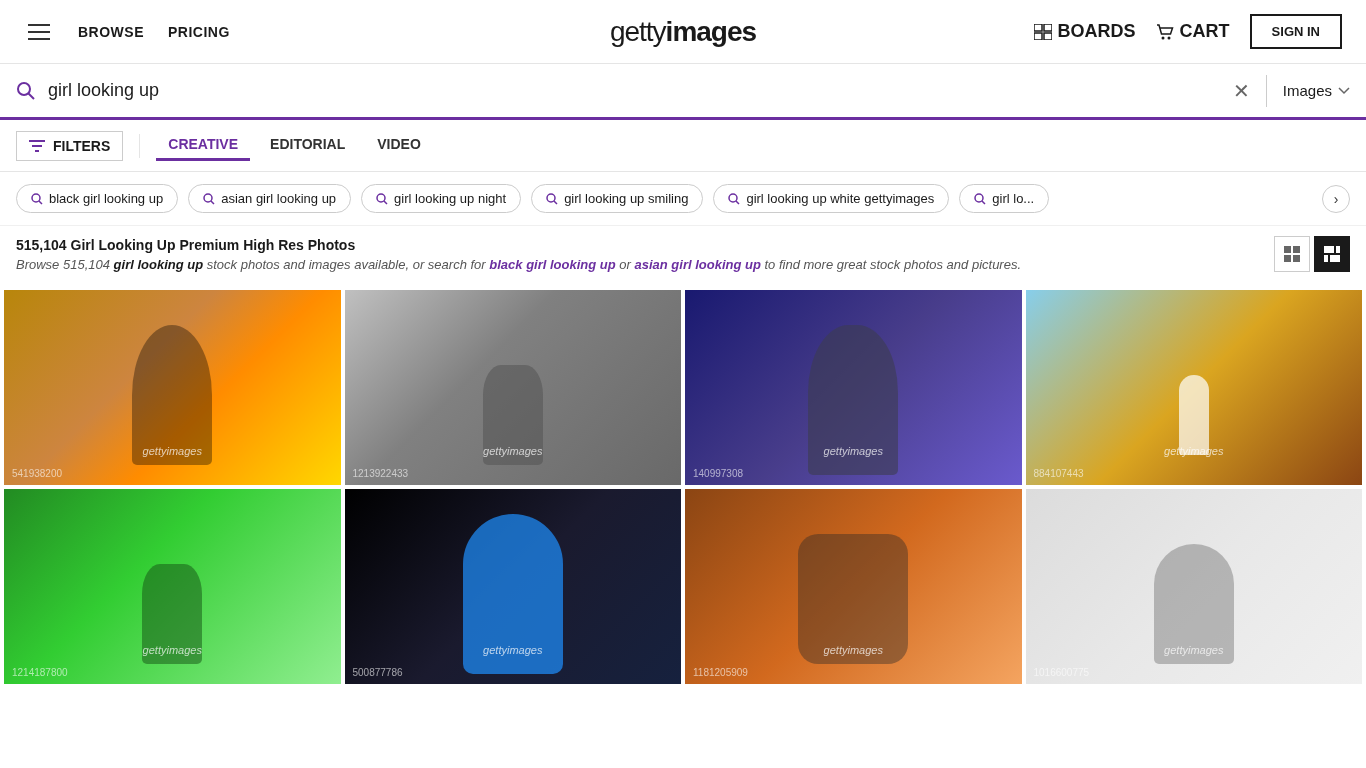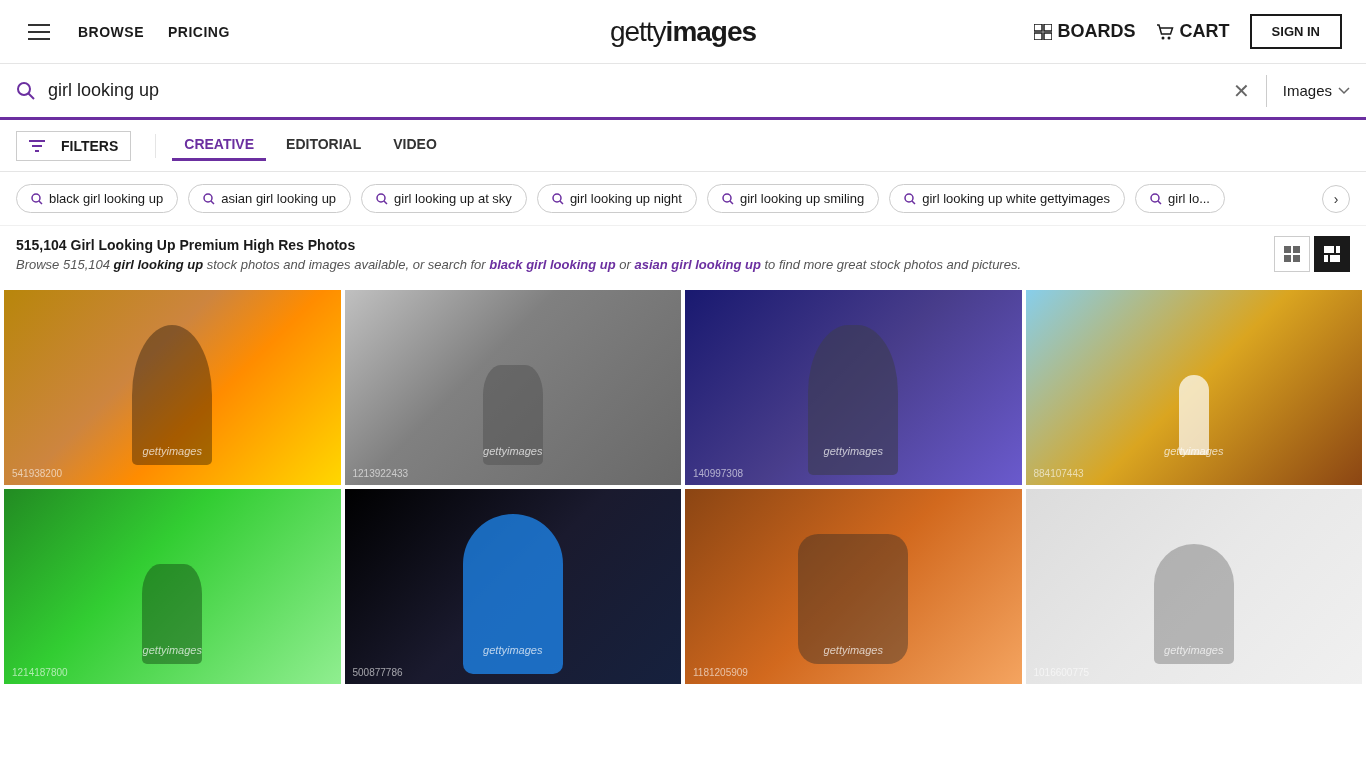--- a/index.html
+++ b/index.html
@@ -125,30 +125,29 @@
       display: flex;
       align-items: center;
       border-bottom: 1px solid #e5e5e5;
       padding: 0 16px;
       height: 52px;
       gap: 8px;
     }
     .filter-icon-btn {
       display: flex;
       align-items: center;
-      gap: 16px;
+      gap: 8px;
       padding: 6px 12px;
       border: 1px solid #ccc;
       border-radius: 0;
       cursor: pointer;
       font-size: 14px;
       font-weight: 600;
       color: #1a1a1a;
       background: #fff;
-      margin-right: 8px;
     }
     .filter-separator {
       width: 1px;
       height: 24px;
       background: #e5e5e5;
       margin: 0 8px;
     }
     .filter-tab {
       padding: 6px 12px;
       font-size: 14px;
@@ -438,27 +437,20 @@
       <circle cx="5" cy="5" r="4" fill="none" stroke="#6b2fa0" stroke-width="1.5"></circle>
       <line x1="8" y1="8" x2="11" y2="11" stroke="#6b2fa0" stroke-width="1.5"></line>
     </svg>
     <span>asian girl looking up</span>
   </div>
   <div class="suggestion-chip">
     <svg class="chip-search-icon" width="12" height="12" viewBox="0 0 12 12">
       <circle cx="5" cy="5" r="4" fill="none" stroke="#6b2fa0" stroke-width="1.5"></circle>
       <line x1="8" y1="8" x2="11" y2="11" stroke="#6b2fa0" stroke-width="1.5"></line>
     </svg>
-    <span>girl looking up at sky</span>
-  </div>
-  <div class="suggestion-chip">
-    <svg class="chip-search-icon" width="12" height="12" viewBox="0 0 12 12">
-      <circle cx="5" cy="5" r="4" fill="none" stroke="#6b2fa0" stroke-width="1.5"></circle>
-      <line x1="8" y1="8" x2="11" y2="11" stroke="#6b2fa0" stroke-width="1.5"></line>
-    </svg>
     <span>girl looking up night</span>
   </div>
   <div class="suggestion-chip">
     <svg class="chip-search-icon" width="12" height="12" viewBox="0 0 12 12">
       <circle cx="5" cy="5" r="4" fill="none" stroke="#6b2fa0" stroke-width="1.5"></circle>
       <line x1="8" y1="8" x2="11" y2="11" stroke="#6b2fa0" stroke-width="1.5"></line>
     </svg>
     <span>girl looking up smiling</span>
   </div>
   <div class="suggestion-chip">

